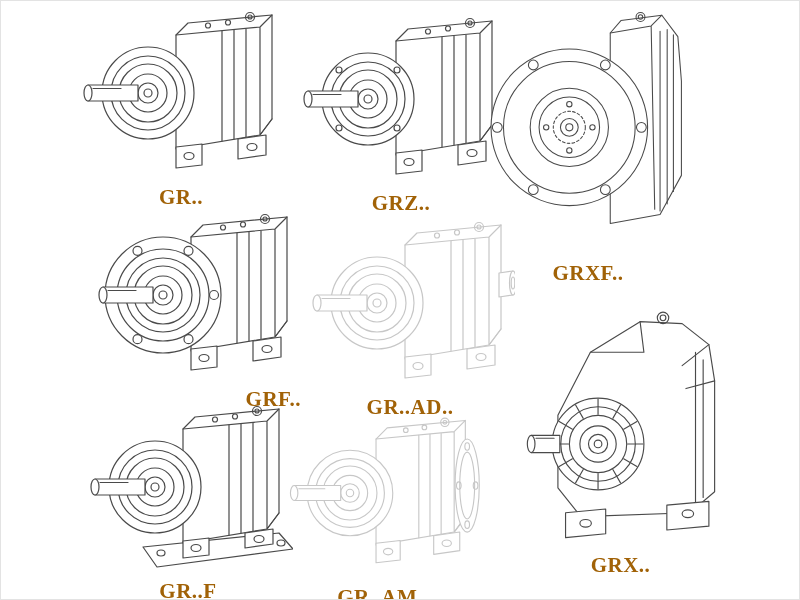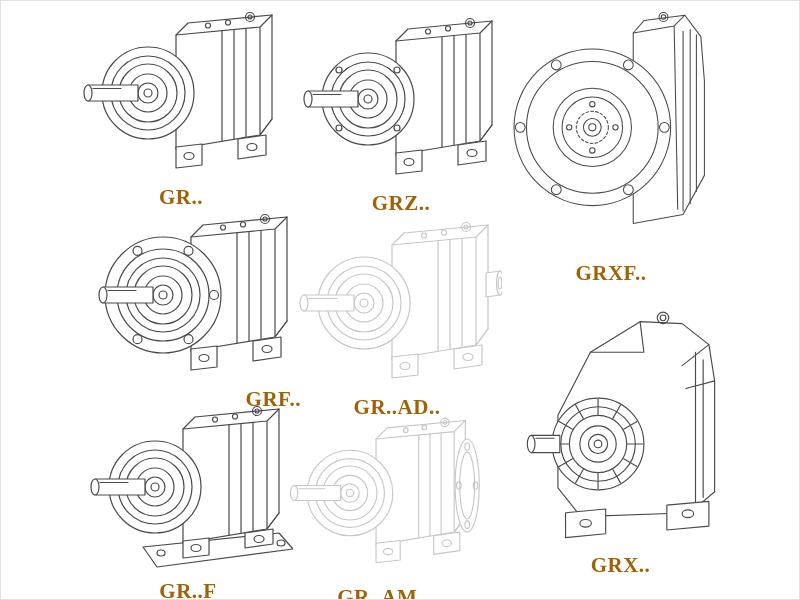--- a/index.html
+++ b/index.html
@@ -87,21 +87,21 @@
       </g>
       <g>
         <path class="f" d="M12,82 H62 V98 H12 Z"></path>
           <ellipse class="f" cx="12" cy="90" rx="4" ry="8"></ellipse>
           <path d="M17,85.5 H45"></path>
       </g>
     </svg>
     <div class="lbl">GRZ..</div>
   </div>
 
-  <div class="fig" style="left:485px;top:0px;width:250px;align-items:center;">
+  <div class="fig" style="left:462px;top:0px;width:250px;align-items:center;">
     <svg width="250" height="258" viewBox="0 0 250 290">
       <g>
         <path class="f" d="M150,36 L162,22 L208,16 L226,40 L230,90 L230,196 L206,240 L150,250 Z"></path>
         <path d="M150,36 L196,28 L208,16 M196,28 L200,234"></path>
         <path d="M206,34 L206,236 M214,32 L214,228 M221,38 L221,214"></path>
         <circle cx="184" cy="18" r="5"></circle>
           <circle cx="184" cy="18" r="2.5"></circle>
       </g>
       <g>
         <circle class="f" cx="104" cy="142" r="88"></circle>
@@ -162,21 +162,21 @@
       </g>
       <g>
         <path class="f" d="M12,82 H62 V98 H12 Z"></path>
           <ellipse class="f" cx="12" cy="90" rx="4" ry="8"></ellipse>
           <path d="M17,85.5 H45"></path>
       </g>
     </svg>
     <div class="lbl">GRF..</div>
   </div>
 
-  <div class="fig" style="left:291px;top:212px;width:210px;">
+  <div class="fig" style="left:304px;top:212px;width:210px;">
     <svg class="ghost" width="210" height="180" viewBox="0 0 210 180">
       <g>
         <path class="f" d="M100,32 L112,20 L196,12 L196,116 L184,132 L100,146 Z"></path>
         <path d="M100,32 L184,24 L196,12 M184,24 L184,132 L196,116"></path>
         <path d="M146,28 V138 M158,27 V136 M170,26 V134"></path>
         <circle cx="132" cy="22.5" r="2.5"></circle>
           <circle cx="152" cy="19.5" r="2.5"></circle>
         <circle cx="174" cy="14" r="4.5"></circle>
           <circle cx="174" cy="14" r="2"></circle>
         <path class="f" d="M100,144 L126,141 L126,162 L100,165 Z"></path>

